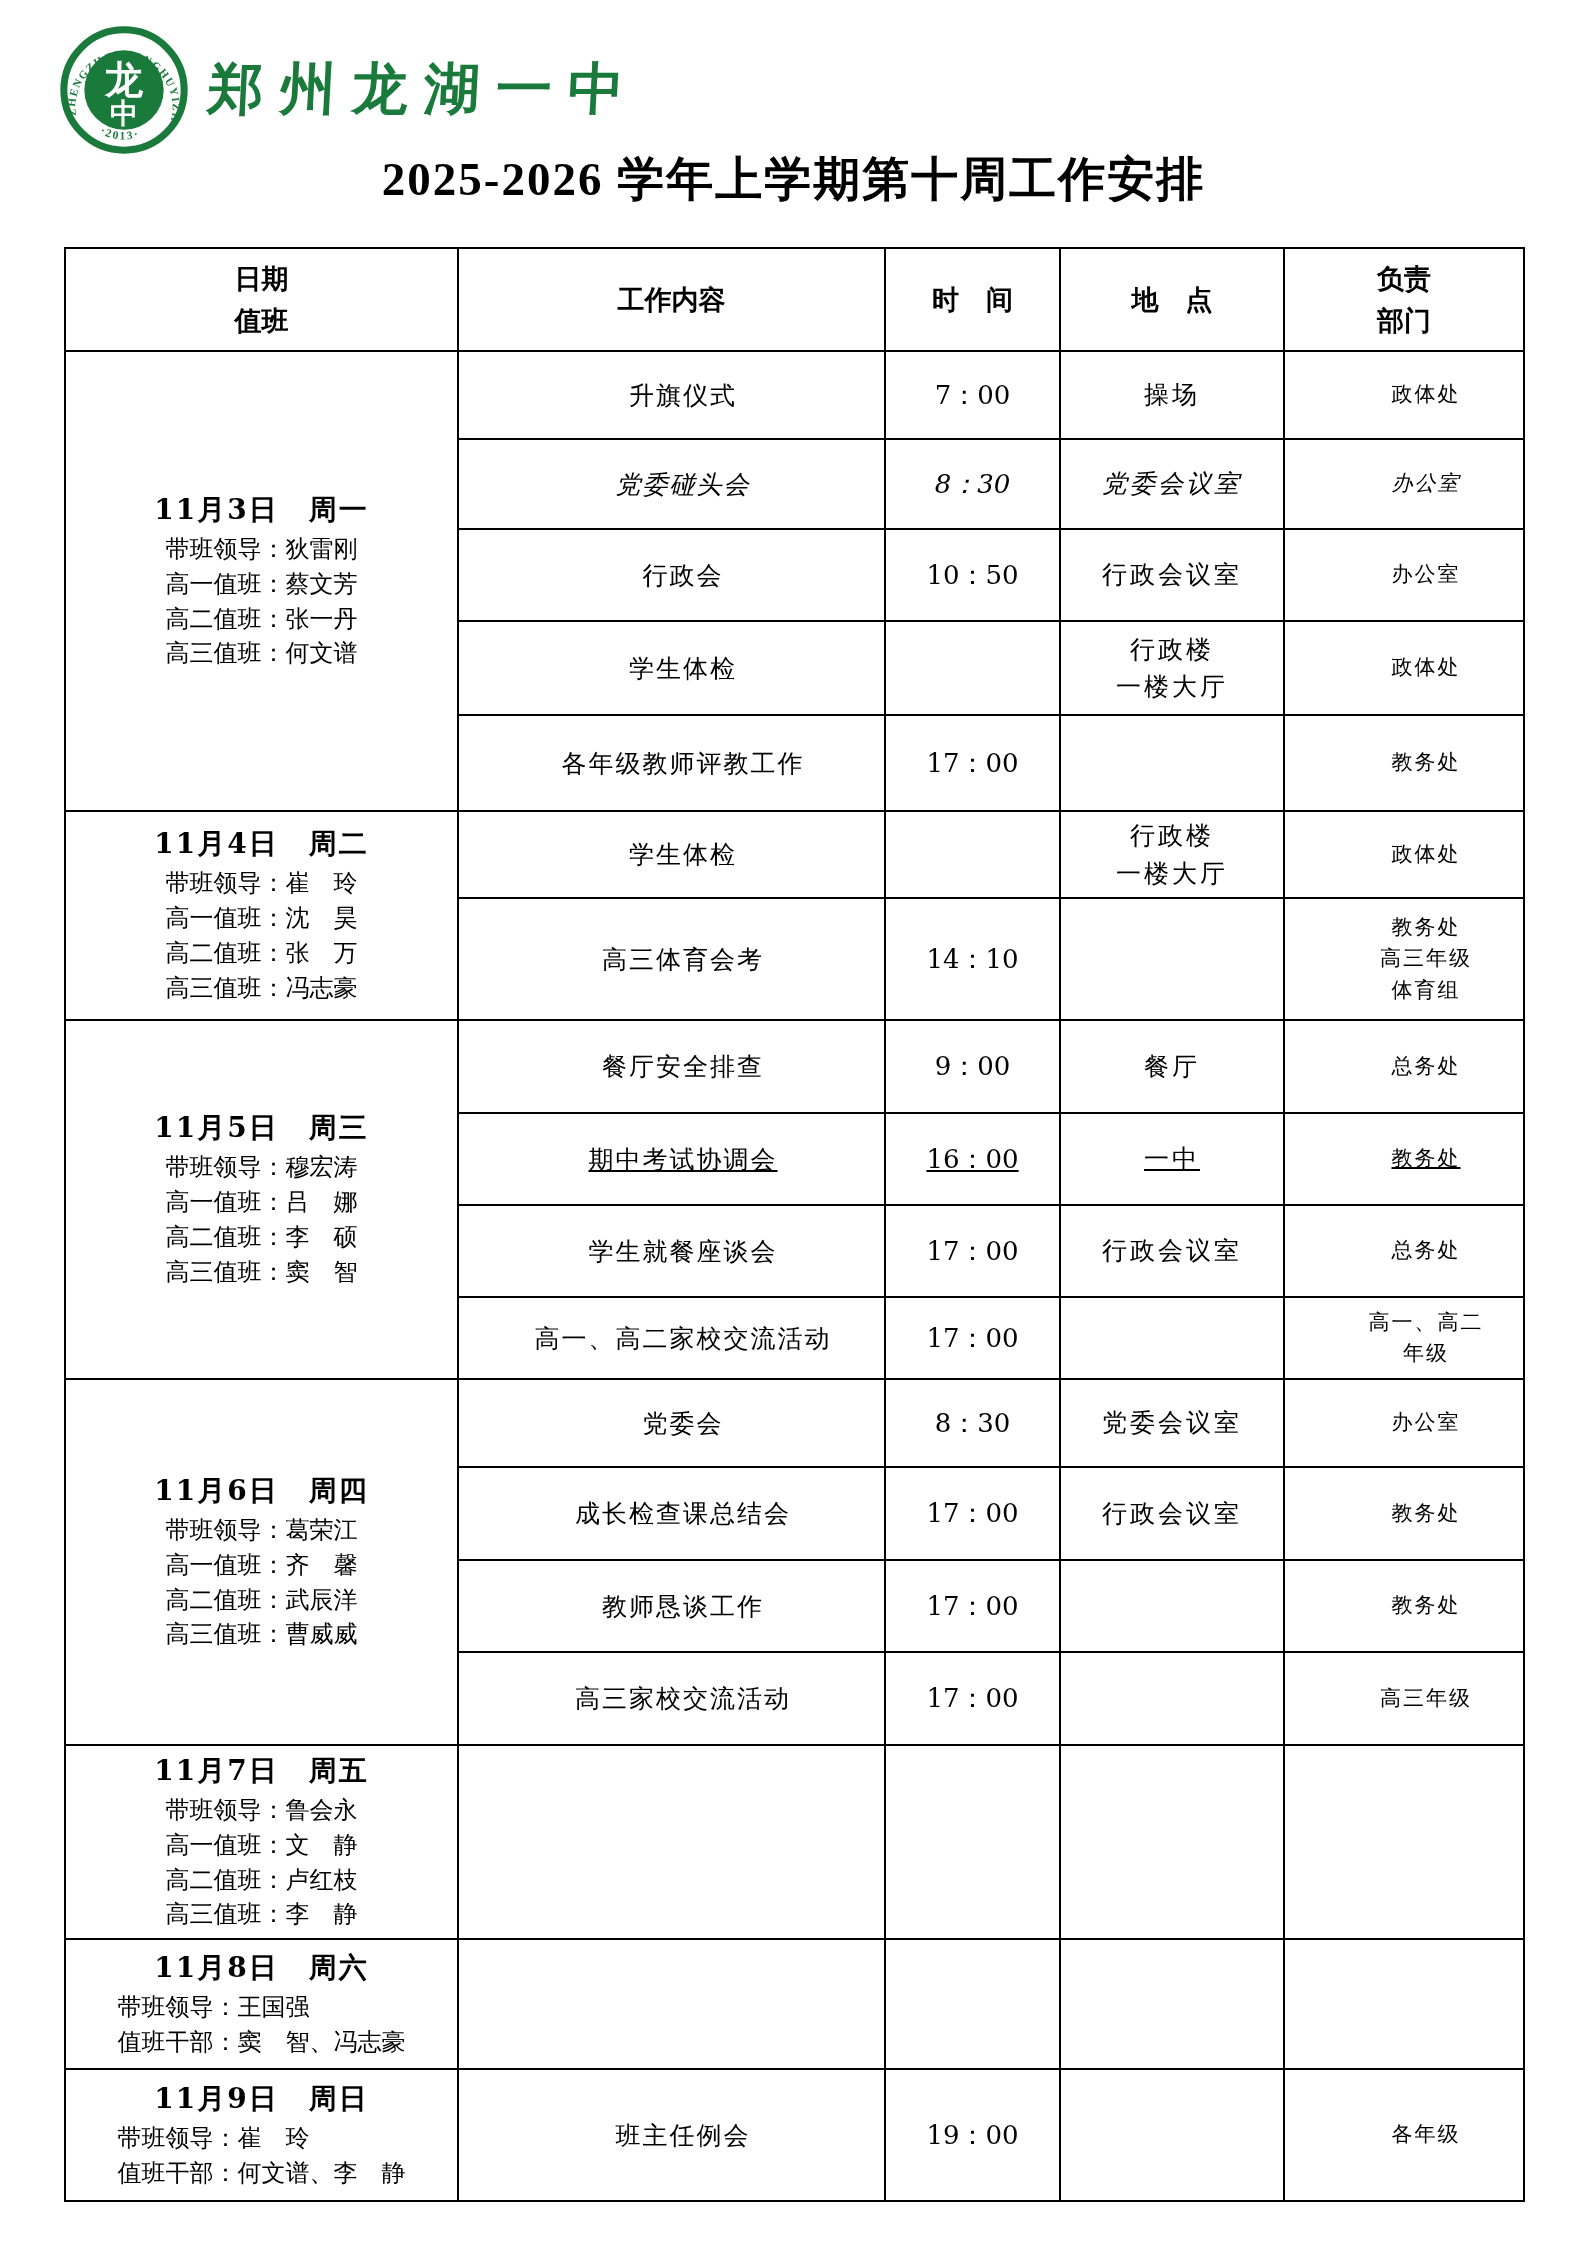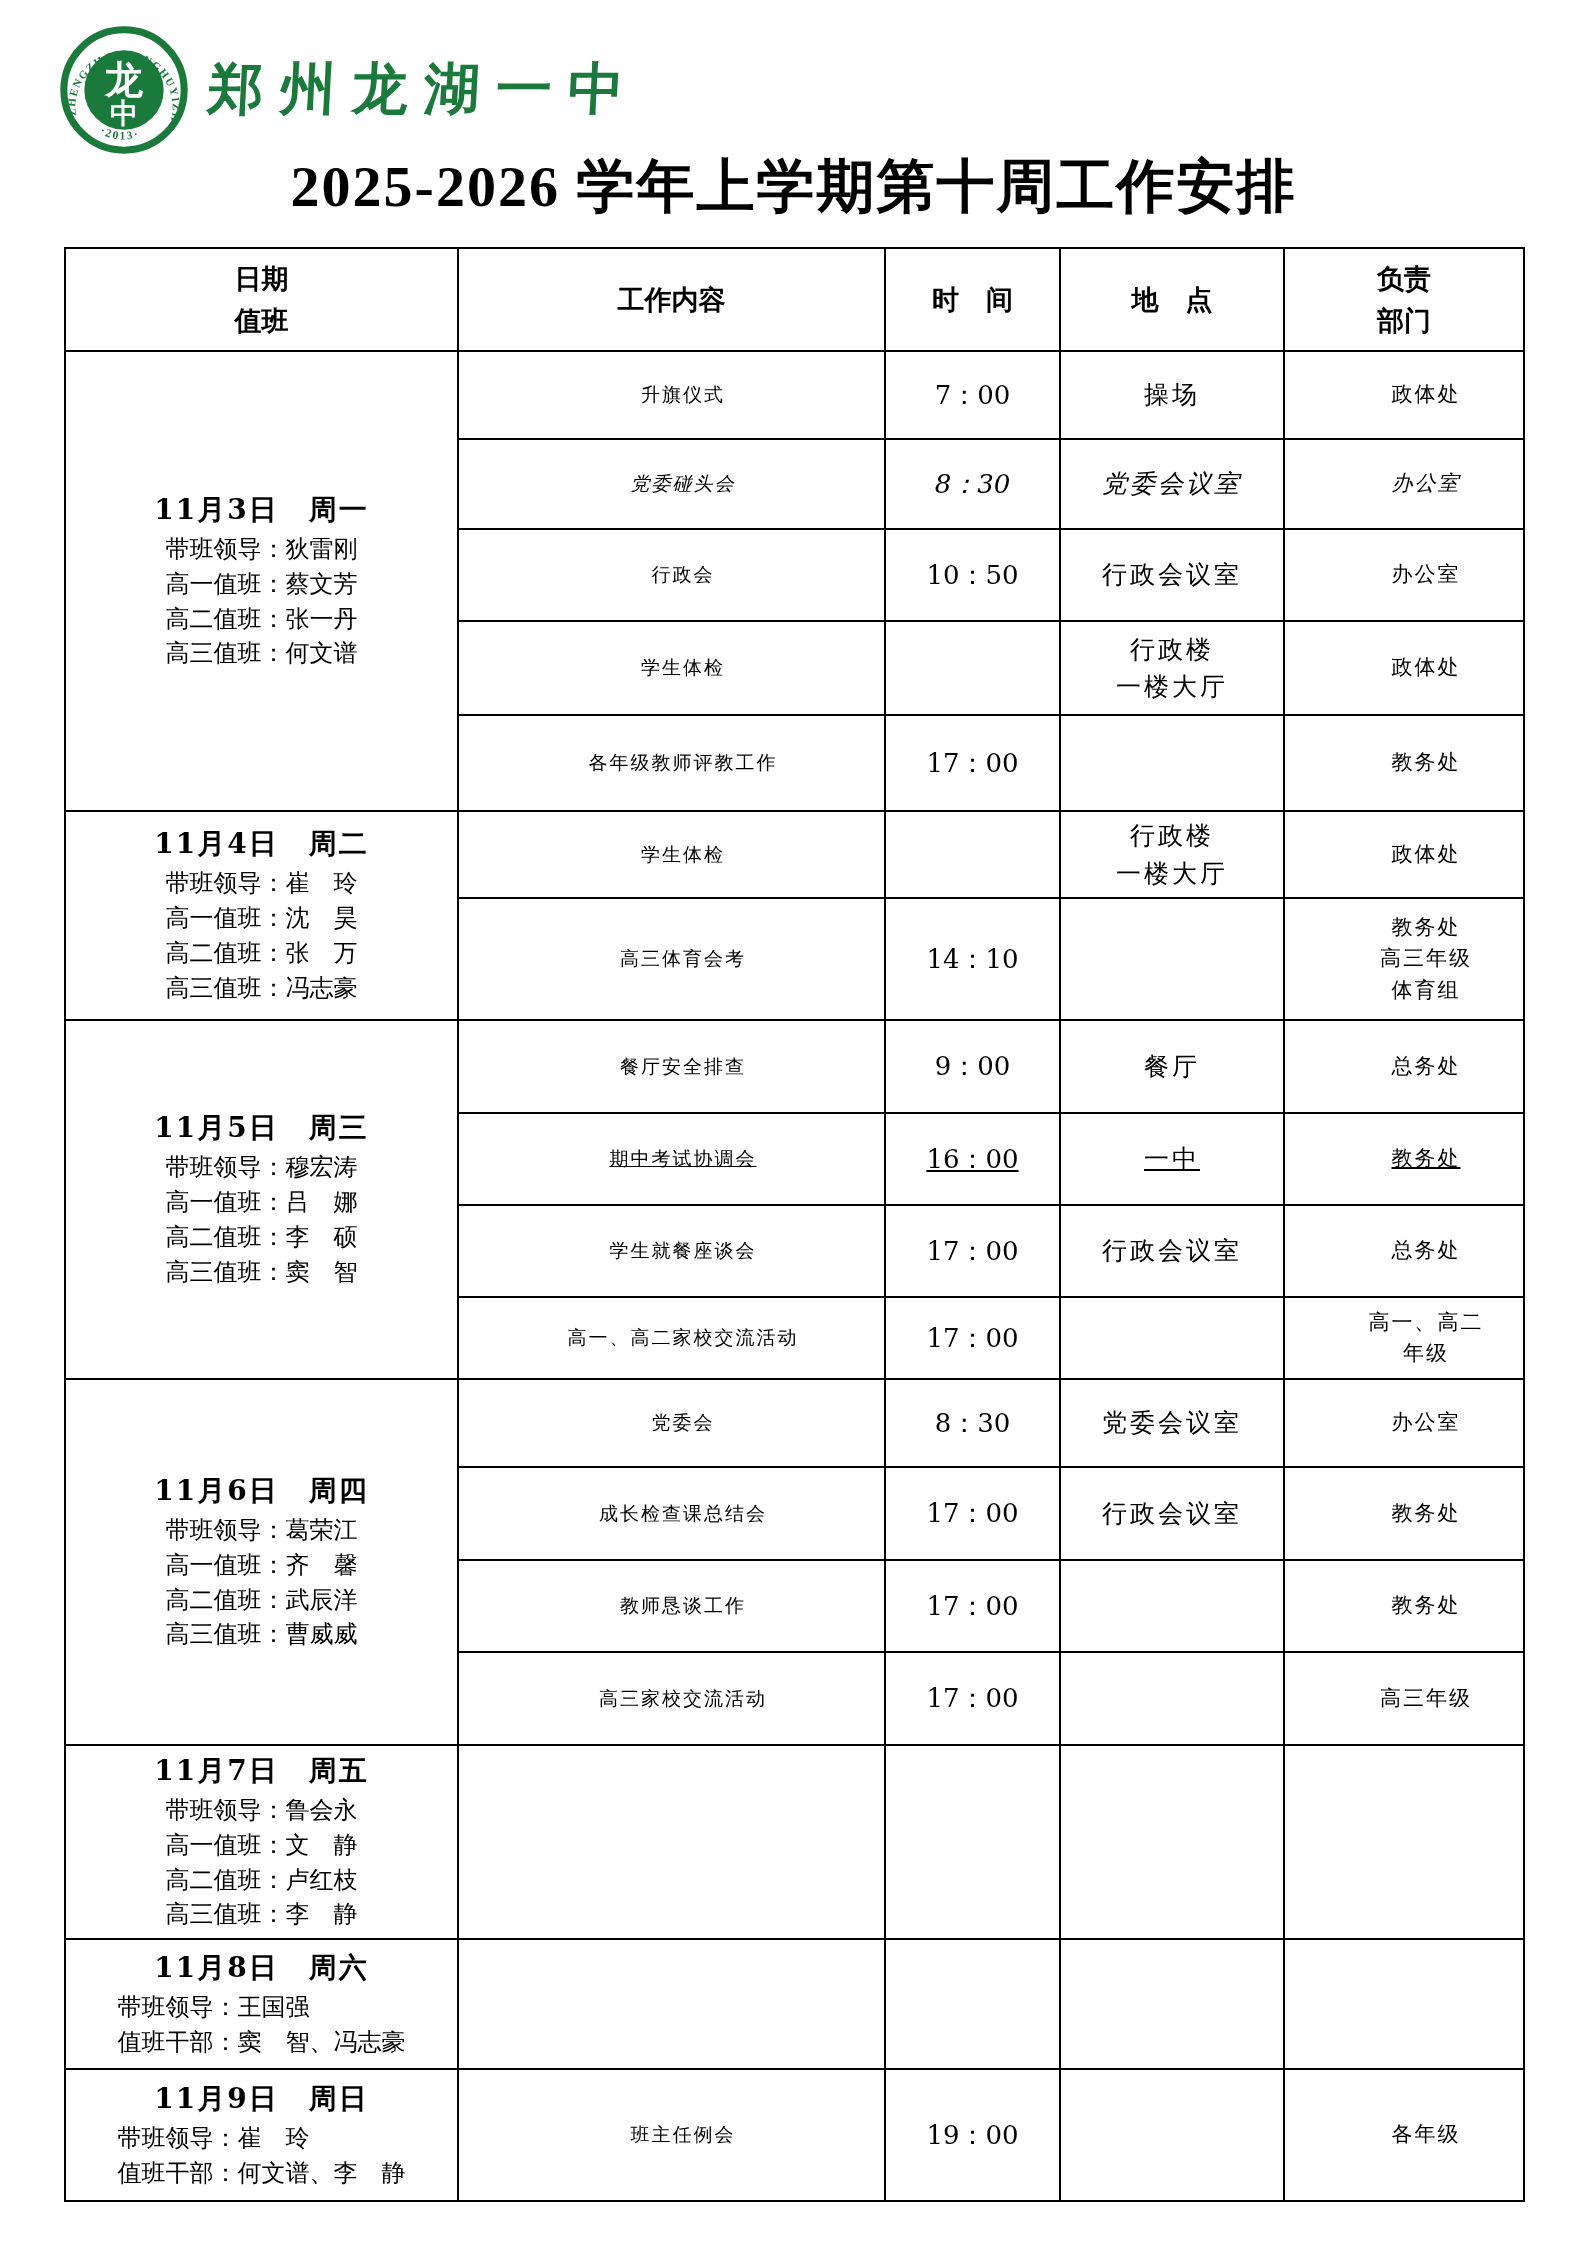--- a/index.html
+++ b/index.html
@@ -19,37 +19,37 @@
     font-size: 56px; font-weight: bold;
     letter-spacing: 16px;
     font-family: "DejaVu Serif", serif;
     transform: skewX(-3deg);
     white-space: nowrap;
   }
 
   .page-title {
     position: absolute; top: 148px; left: 64px; width: 1459px;
     margin: 0; text-align: center;
-    font-size: 58px; font-weight: bold; letter-spacing: 2px;
+    font-size: 47px; font-weight: bold; letter-spacing: 2px;
     font-family: "Liberation Serif", "DejaVu Serif", serif;
   }
 
   table.schedule {
     position: absolute; top: 247px; left: 64px;
     width: 1459px;
     border-collapse: collapse; table-layout: fixed;
   }
   th, td {
     border: 2px solid #000;
     text-align: center; vertical-align: middle;
     padding: 2px 4px;
     overflow: hidden;
   }
   thead th { height: 103px; font-size: 27px; font-weight: bold; line-height: 1.55; }
-  .content-cell  { font-size: 19px; letter-spacing: 2px; padding-left: 27px; }
+  .content-cell  { font-size: 25px; letter-spacing: 2px; padding-left: 27px; }
   .time-cell     { font-size: 26px; }
   .location-cell { font-size: 25px; line-height: 1.5; letter-spacing: 3px; }
   .department-cell { font-size: 21px; line-height: 1.5; letter-spacing: 2px; padding-left: 48px; }
   .date-cell { padding: 6px 10px; }
   .date-line { font-size: 28px; font-weight: bold; letter-spacing: 2px; margin-bottom: 3px; }
   .duty-wrap { display: inline-block; text-align: left; }
   .duty-line { font-size: 24px; line-height: 1.45; white-space: nowrap; }
 </style>
 </head>
 <body>

